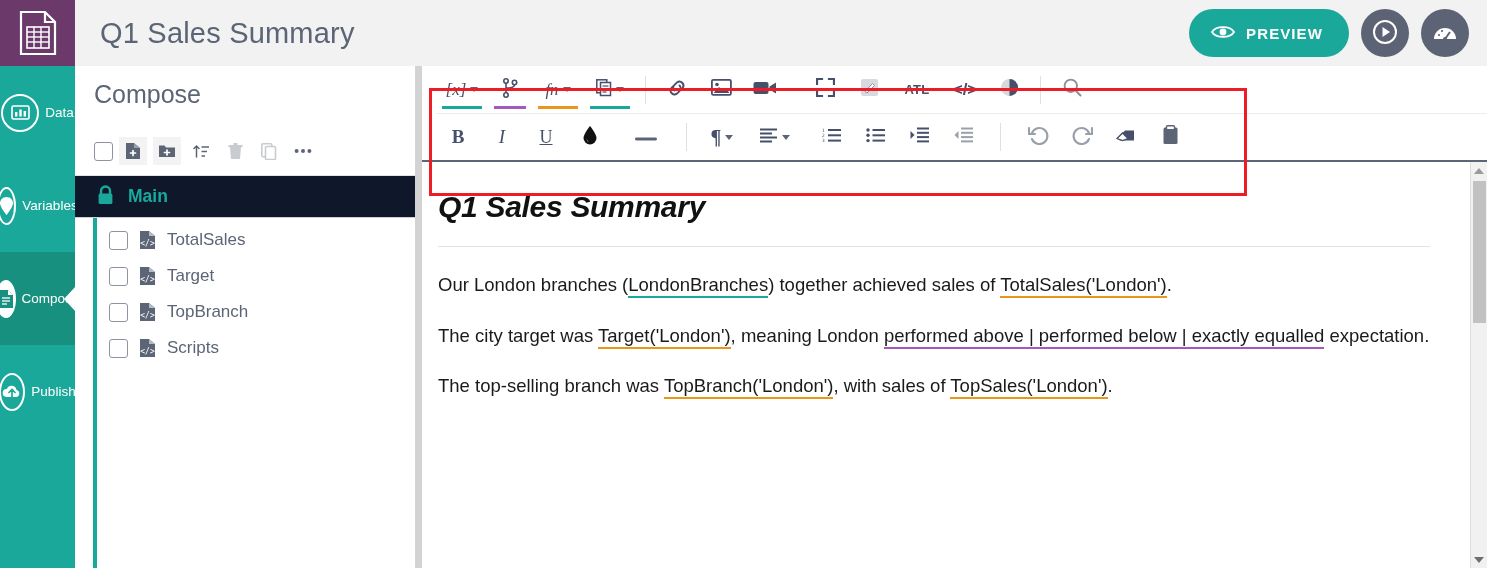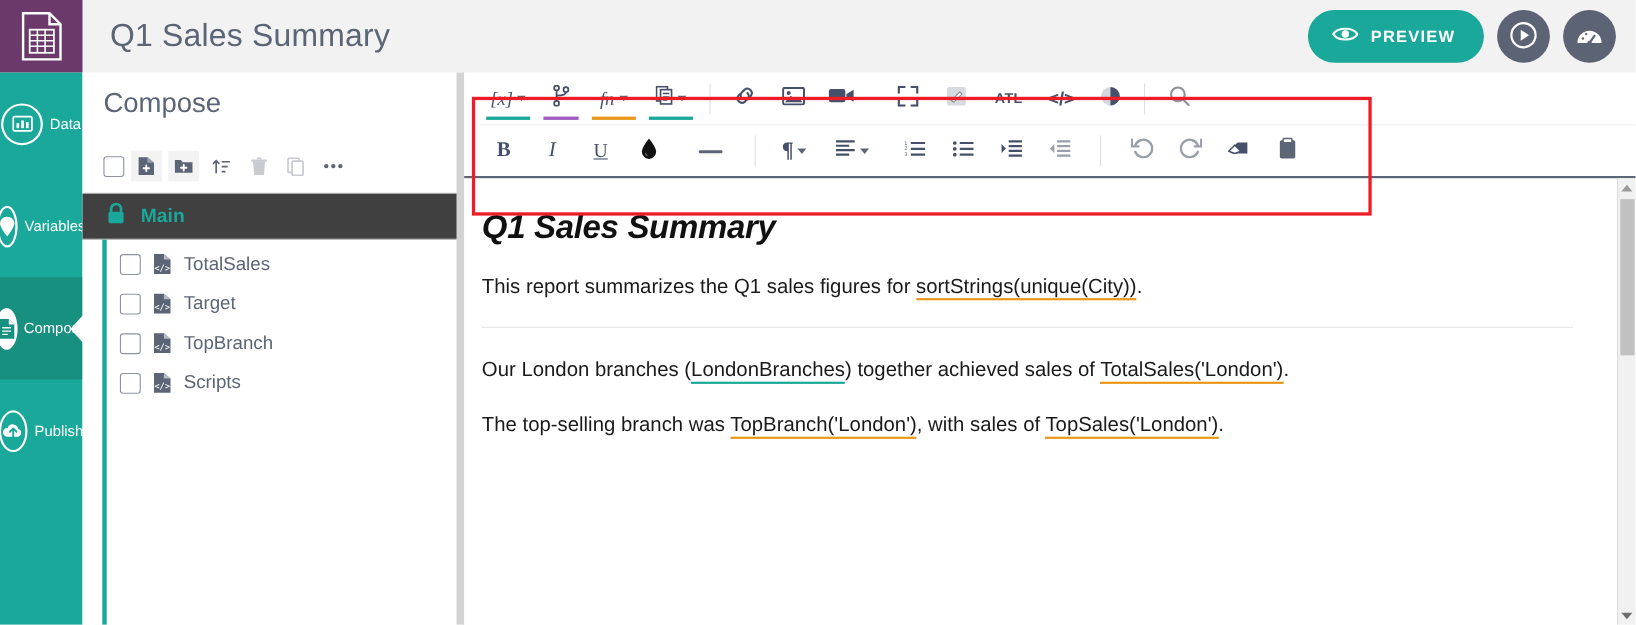--- a/index.html
+++ b/index.html
@@ -70,21 +70,21 @@
 
   .tool-row { display: flex; align-items: center; gap: 6px; padding: 14px 0 10px 19px;
               border-bottom: 1px solid #e2e2e2; margin-top: 14px; }
   .sq-btn { width: 28px; height: 28px; background: #f3f3f3; border: 1px solid transparent;
             display: flex; align-items: center; justify-content: center; cursor: pointer; }
   .sq-btn.plain { background: transparent; }
   .chk { width: 19px; height: 19px; border: 1.6px solid #8d94a0; border-radius: 3px; background: #fff; cursor: pointer; }
 
   .main-row {
     display: flex; align-items: center; gap: 14px; height: 42px; padding-left: 22px;
-    background: #404040; border-bottom: 1px solid #cfcfcf; cursor: pointer;
+    background: #0f172a; border-bottom: 1px solid #cfcfcf; cursor: pointer;
   }
   .main-row .lbl { color: #1aa89a; font-size: 17.5px; font-weight: bold; }
 
   .script-list { flex: 1; padding-top: 4px; border-left: 4px solid #1aa89a; margin-left: 18px; }
   .script-item { display: flex; align-items: center; gap: 11px; height: 36px; padding-left: 12px; cursor: pointer; }
   .script-item .name { color: #5b6576; font-size: 17px; }
   .doc-code-icon { width: 17px; height: 20px; position: relative; }
 
   .panel-divider { position: absolute; right: -1px; top: 0; width: 7px; height: 100%; background: #d3d3d3; }
 
@@ -602,31 +602,31 @@
               </svg>
             </span>
           </div>
         </div>
       </div>
 
       <div class="doc-scroll-area">
         <div class="doc">
           <h1>Q1 Sales Summary</h1>
 
-          <p>
-            <span>This report summarizes the Q1 sales figures for </span><span class="tok">sortStrings(unique(City))</span><span>.</span>
-          </p>
 
           <hr>
 
 
           <p>
             <span>Our London branches (</span><span class="tok teal">LondonBranches</span><span>) together achieved sales of </span><span class="tok">TotalSales('London')</span><span>.</span>
           </p>
 
+          <p>
+            <span>The city target was </span><span class="tok">Target('London')</span><span>, meaning London </span><span class="tok purple">performed above | performed below | exactly equalled</span><span> expectation.</span>
+          </p>
 
           <p>
             <span>The top-selling branch was </span><span class="tok">TopBranch('London')</span><span>, with sales of </span><span class="tok">TopSales('London')</span><span>.</span>
           </p>
         </div>
 
         <div class="vscroll">
           <div class="vs-arrow">
             <span class="vs-tri-up"></span>
           </div>

